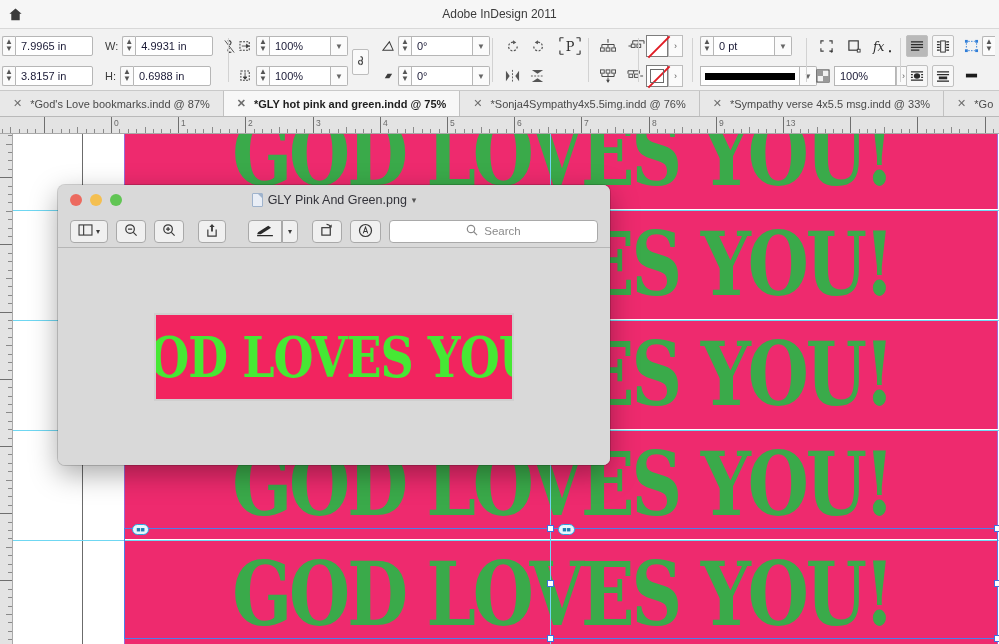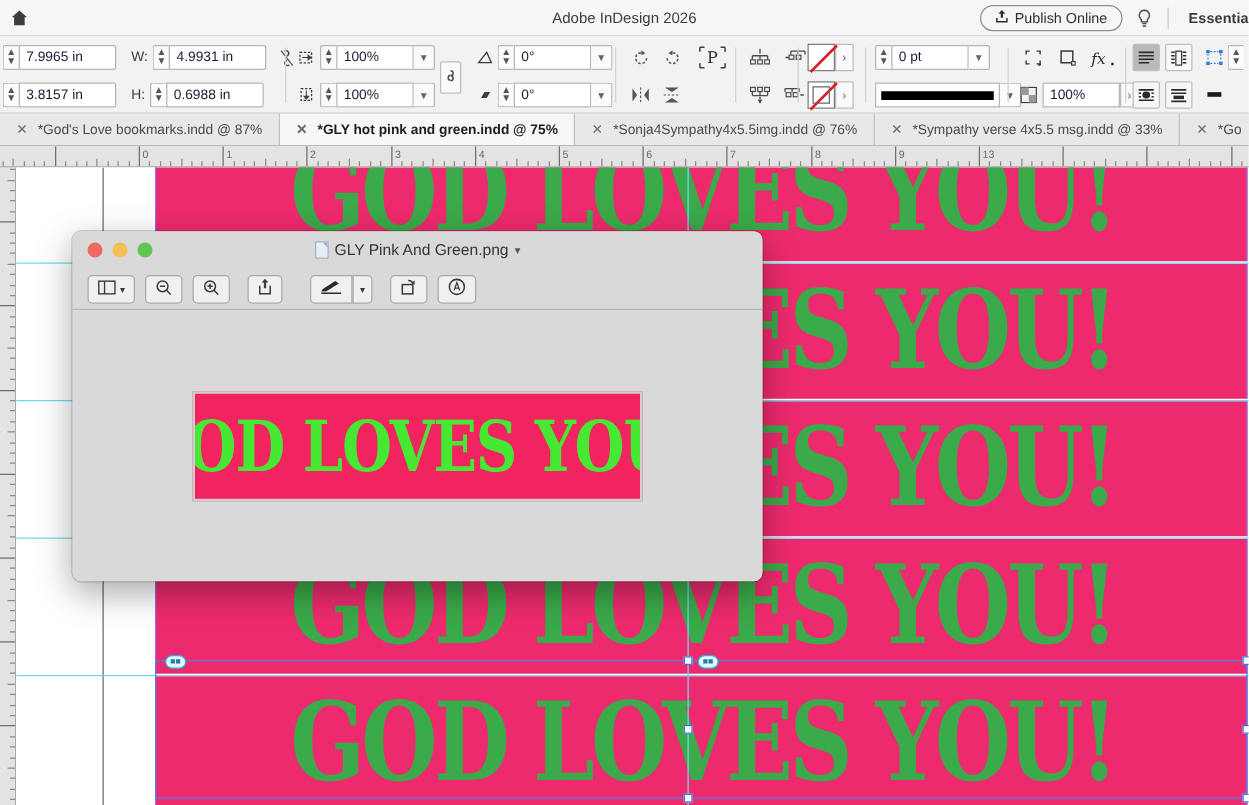--- a/index.html
+++ b/index.html
@@ -201,41 +201,21 @@
 <body>
 
 <div class="app">
 
   <div class="titlebar">
     <div class="home-icon">
       <svg width="15" height="15" viewBox="0 0 16 16">
           <path d="M8 1.5 1.5 7.2h2V14h9V7.2h2z" fill="#3c3c3c"></path>
         </svg>
     </div>
-    <div class="app-title">Adobe InDesign 2026</div>
-    <div class="tb-right">
-      <div class="publish-btn">
-        <span>
-          <svg width="11" height="12" viewBox="0 0 12 13">
-              <path d="M6 1 3 4.3h2v3.4h2V4.3h2z" fill="#2f2f2f"></path>
-              <path d="M1.6 8v3.2h8.8V8" stroke="#2f2f2f" fill="none" stroke-width="1.3"></path>
-            </svg>
-        </span>
-        <span>Publish Online</span>
-      </div>
-      <div class="bulb">
-        <svg width="13" height="16" viewBox="0 0 14 17">
-            <path d="M7 1.2a4.4 4.4 0 0 0-2.6 7.9v2.1h5.2V9.1A4.4 4.4 0 0 0 7 1.2z" fill="none" stroke="#4a4a4a" stroke-width="1.2"></path>
-            <rect x="5.2" y="12" width="3.6" height="1.3" fill="#4a4a4a"></rect>
-            <rect x="5.6" y="14.2" width="2.8" height="1.3" fill="#4a4a4a"></rect>
-          </svg>
-      </div>
-      <div class="divider-v"></div>
-      <div class="essentials">Essentia</div>
-    </div>
+    <div class="app-title">Adobe InDesign 2011</div>
   </div>
 
   <div class="controlbar">
 
     <div class="cb-row r1" style="left:2px;">
       <div class="stepper">
           <span>▲</span>
           <span>▼</span>
         </div>
       <div class="fld ro" style="width:78px;">7.9965 in</div>
@@ -864,20 +844,29 @@
         </span>
       </div>
       <div class="mb">
         <span>
           <svg width="15" height="15" viewBox="0 0 16 16">
               <circle cx="8" cy="8" r="6.4" fill="none" stroke="#3a3a3a" stroke-width="1.3"></circle>
               <path d="M5.6 11 8 4.3 10.4 11M6.5 9h3" stroke="#3a3a3a" stroke-width="1.1" fill="none"></path>
             </svg>
         </span>
       </div>
+      <div class="searchfld">
+        <span>
+          <svg width="12" height="12" viewBox="0 0 13 13">
+              <circle cx="5.4" cy="5.4" r="4" fill="none" stroke="#8b8b8b" stroke-width="1.3"></circle>
+              <path d="M8.4 8.4 12 12" stroke="#8b8b8b" stroke-width="1.3"></path>
+            </svg>
+        </span>
+        <span>Search</span>
+      </div>
     </div>
 
     <div class="prev-content">
       <div class="prev-img">
         <div class="prev-img-txt">GOD LOVES YOU!</div>
       </div>
     </div>
   </div>
 
 </div>

